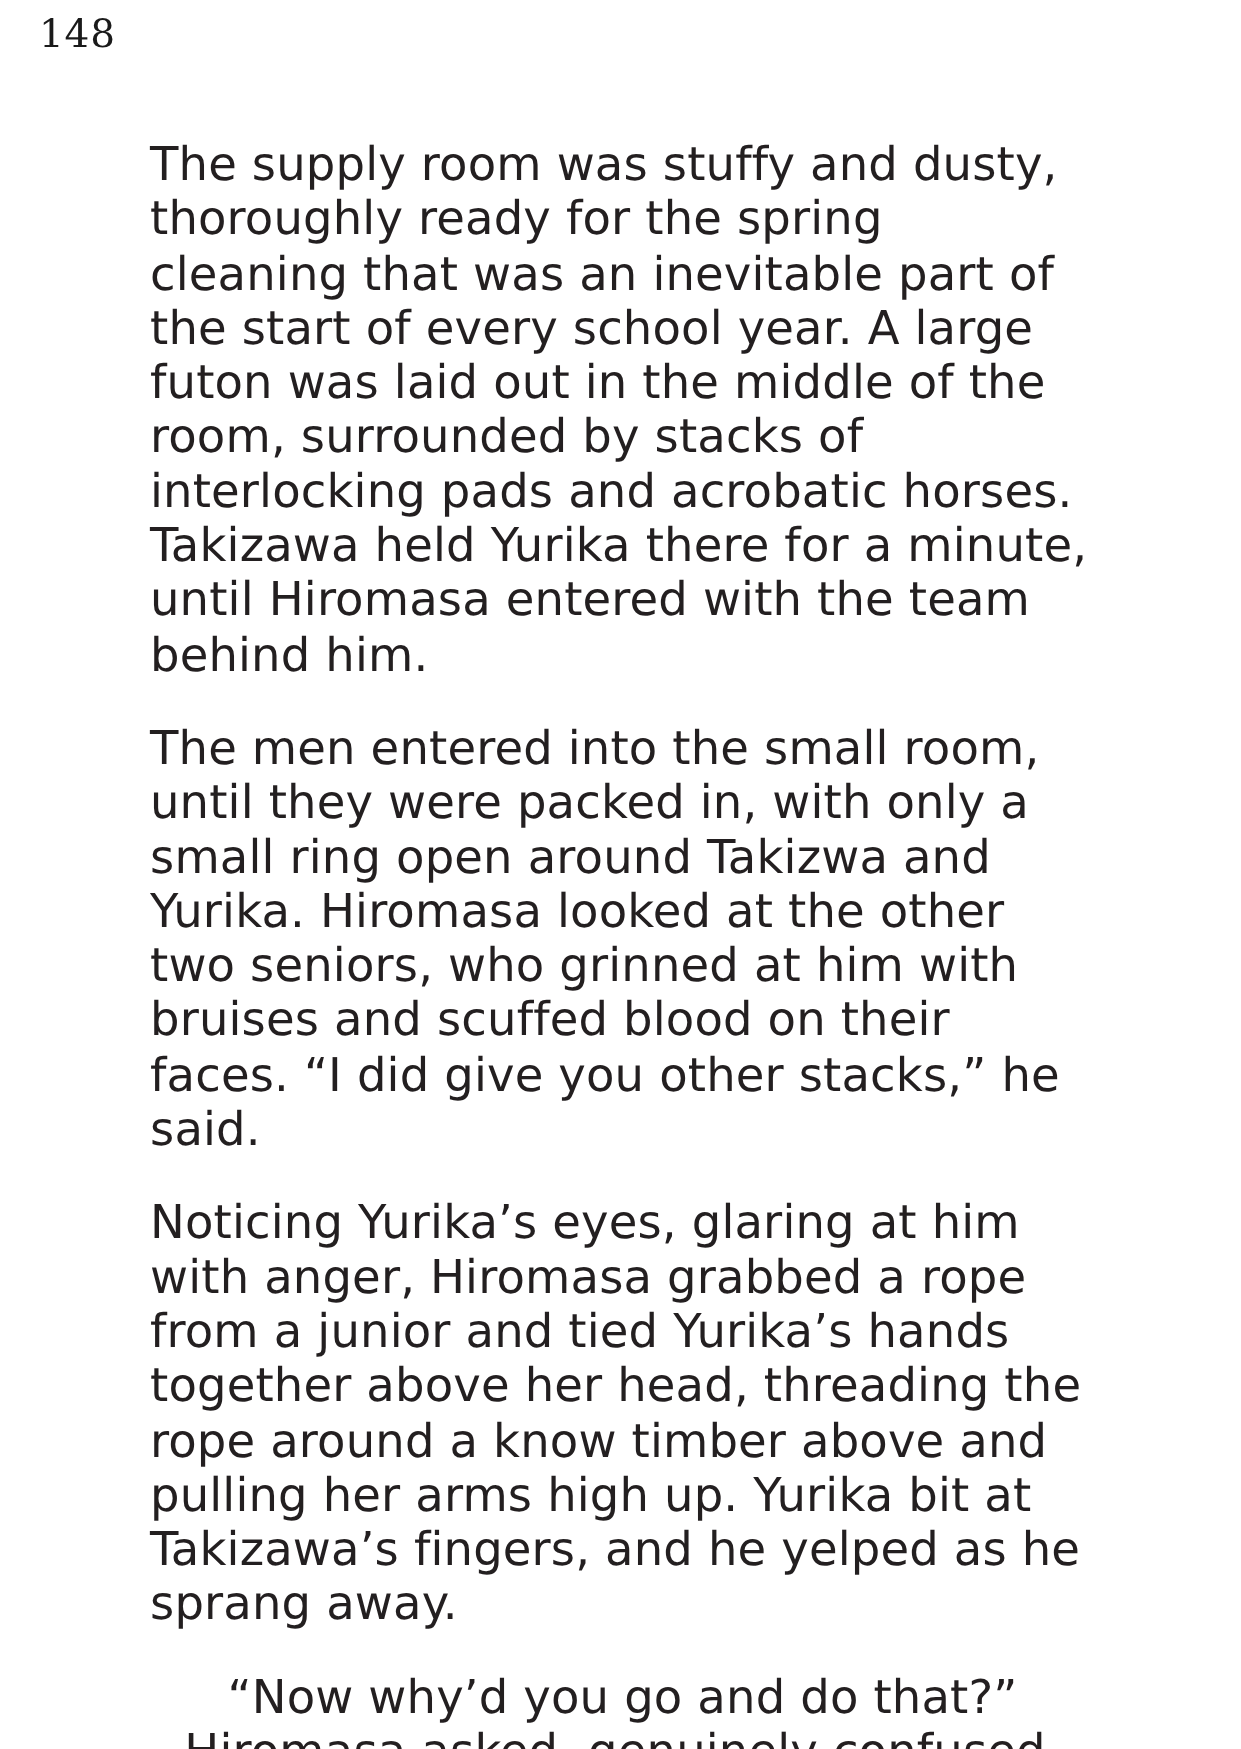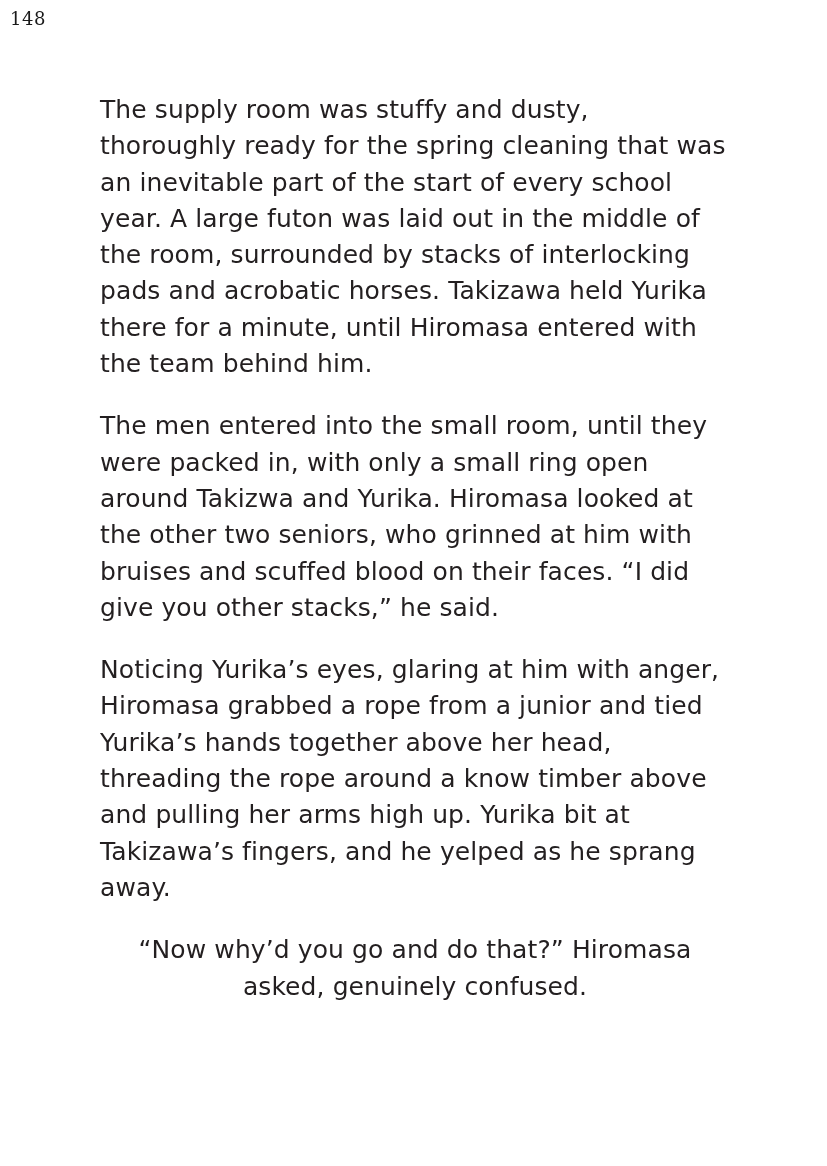--- a/index.html
+++ b/index.html
@@ -16,36 +16,36 @@
   }
   .page {
     position: relative;
     width: 827px;
     height: 1166px;
     box-sizing: border-box;
   }
   .page-number {
     position: absolute;
     top: 10px;
-    left: 10px;
+    left: 26px;
     font-family: "DejaVu Serif", serif;
-    font-size: 18px;
+    font-size: 26px;
     line-height: 1;
     color: #1a1a1a;
     letter-spacing: 0.5px;
   }
   .body-text {
     position: absolute;
     top: 92px;
     left: 100px;
     width: 630px;
   }
   .body-text p {
     margin: 0 0 26px 0;
-    font-size: 25px;
+    font-size: 31px;
     line-height: 36.3px;
     color: #231f20;
     text-align: left;
     letter-spacing: 0.1px;
   }
   .body-text p:last-child {
     margin-bottom: 0;
     text-align: center;
   }
 </style>

